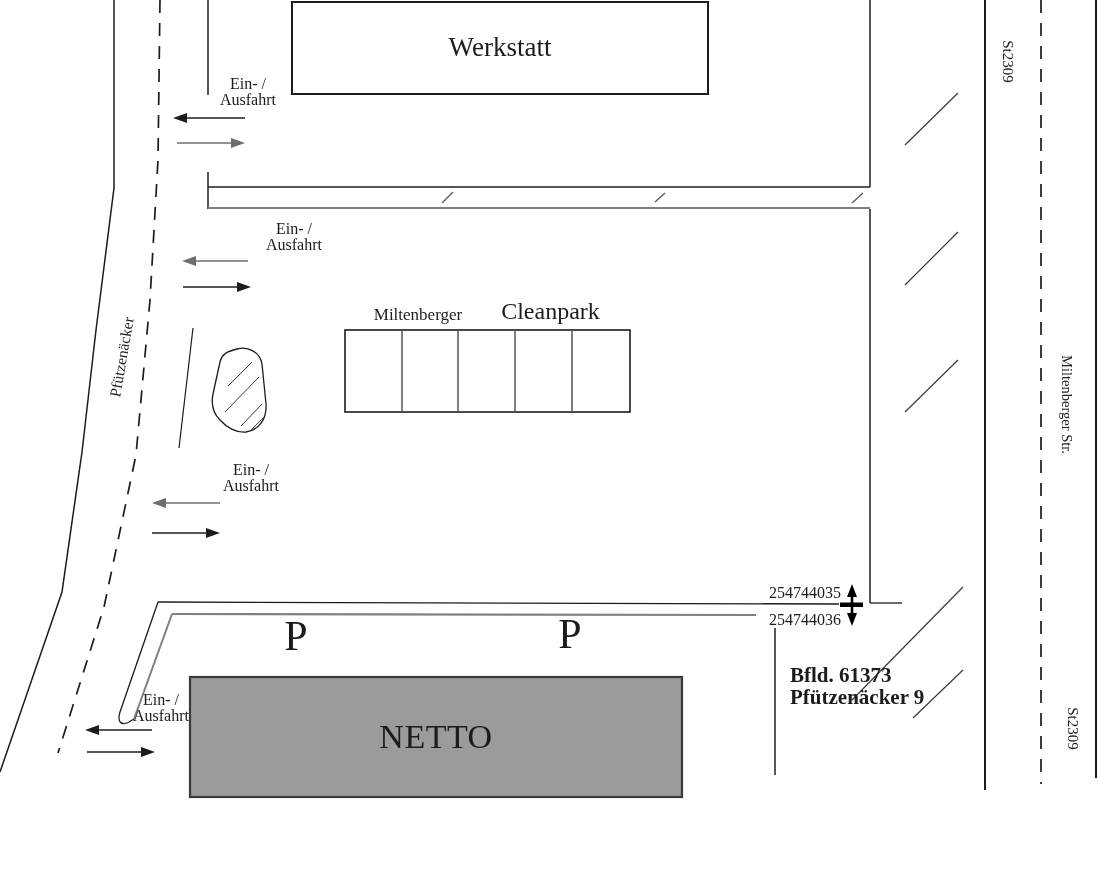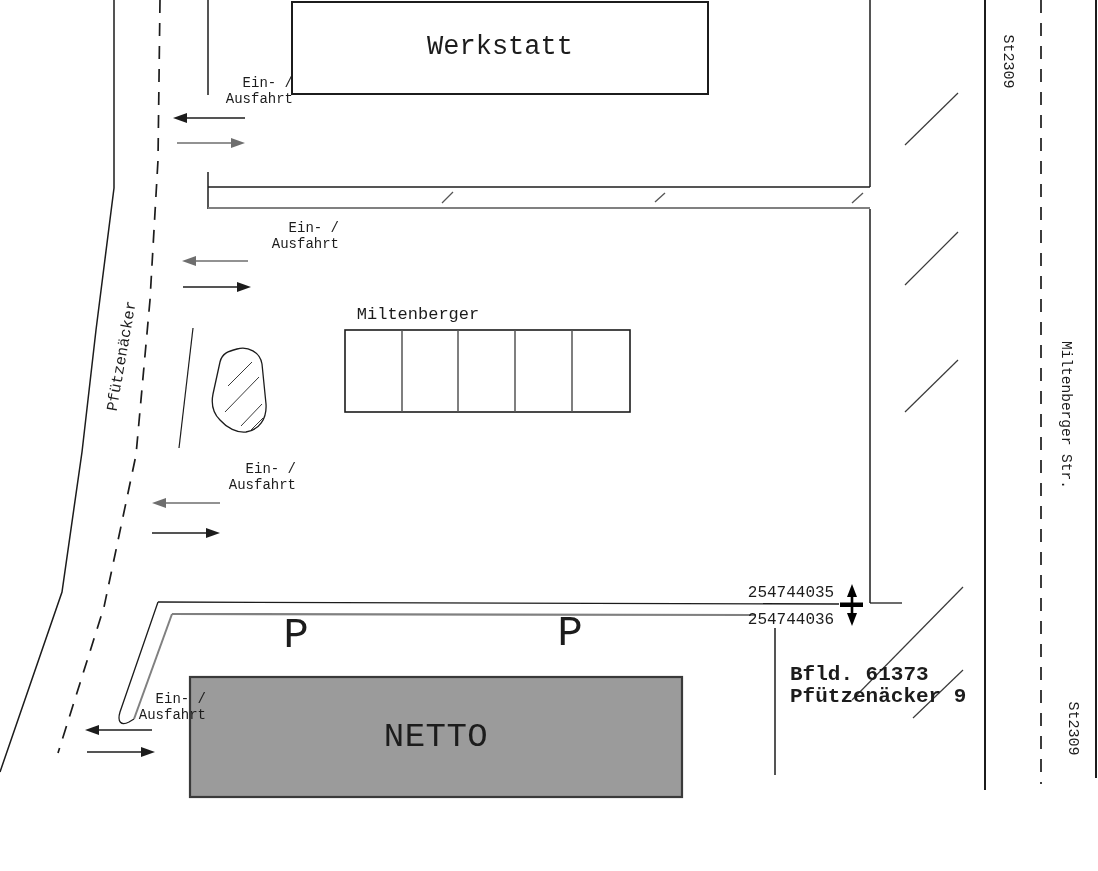--- a/index.html
+++ b/index.html
@@ -1,40 +1,40 @@
 <!DOCTYPE html>
 <html><head>
 <meta charset="utf-8">
 <style>
   html,body{margin:0;padding:0;background:#ffffff;}
   .stage{
     position:relative;
     width:1098px;height:871px;
     background:#ffffff;
-    font-family:Liberation Mono, monospace;
+    font-family:Liberation Serif, serif;
     color:#1c1c1c;
     overflow:hidden;
   }
   .stage svg{position:absolute;left:0;top:0;}
   .label{position:absolute;white-space:nowrap;}
   .label span{display:block;}
-  .entrance{width:90px;text-align:right;font-size:14px;line-height:15.5px;}
+  .entrance{width:90px;text-align:center;font-size:16px;line-height:15.5px;}
   .building-label{text-align:center;}
   .werkstatt-label{left:292px;top:32px;width:416px;font-size:27px;}
   .waschanlage-label{left:348px;top:305px;width:140px;font-size:17px;}
   .cleanpark-label{left:478px;top:298px;width:145px;font-size:24px;}
   .netto-label{
     left:190px;top:677px;width:492px;height:120px;
     display:flex;align-items:center;justify-content:center;
     font-size:34px;letter-spacing:.5px;border-radius:25px;
   }
   .p-label{font-size:42px;width:50px;text-align:center;}
   .p1{left:271px;top:612px;}
   .p2{left:545px;top:610px;}
-  .parcel{width:100px;text-align:center;font-size:16px;}
+  .parcel{width:100px;text-align:right;font-size:16px;}
   .parcel-top{left:741px;top:584px;}
   .parcel-bottom{left:741px;top:611px;}
   .address{left:790px;top:664px;font-size:21px;font-weight:bold;line-height:22px;}
   .street{font-size:15px;text-align:center;}
   .rot90{transform:rotate(90deg);transform-origin:center center;}
   .pfuetzenaecker{left:67px;top:348px;width:110px;font-size:15.5px;transform:rotate(-80deg);transform-origin:center center;}
   .st2309-top{left:980px;top:53px;width:54px;}
   .miltenberger{left:1003px;top:396px;width:126px;font-size:14.5px;}
   .st2309-bottom{left:1045px;top:720px;width:54px;}
 </style>
@@ -142,20 +142,21 @@
       <polygon points="85,730 99,725 99,735" fill="#1c1c1c"></polygon>
       <line x1="87" y1="752" x2="141" y2="752" stroke="#1c1c1c" stroke-width="1.6"></line>
       <polygon points="155,752 141,747 141,757" fill="#1c1c1c"></polygon>
     </g>
   </svg>
 
   <div class="label building-label werkstatt-label">Werkstatt</div>
 
   <div class="label building-label waschanlage-label">Miltenberger</div>
 
+  <div class="label building-label cleanpark-label">Cleanpark</div>
 
   <div class="label netto-label">NETTO</div>
 
   <div class="label entrance" style="left:203px;top:76px;">
     <span>Ein- /</span>
     <span>Ausfahrt</span>
   </div>
   <div class="label entrance" style="left:249px;top:221px;">
     <span>Ein- /</span>
     <span>Ausfahrt</span>

